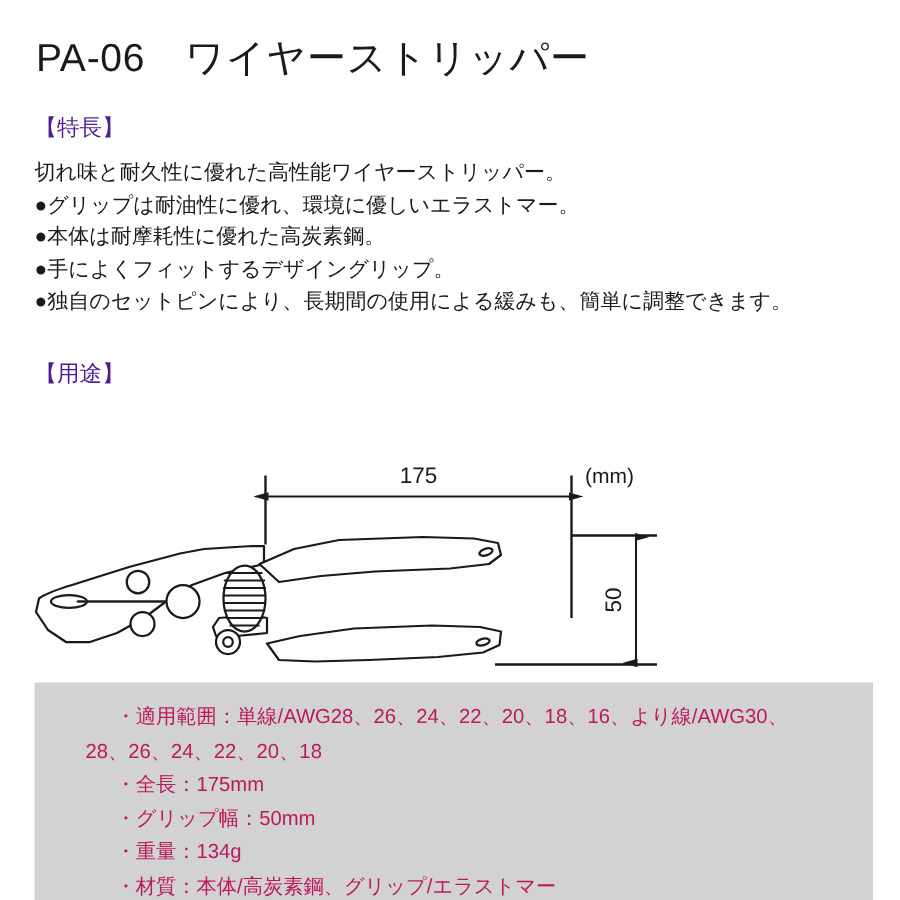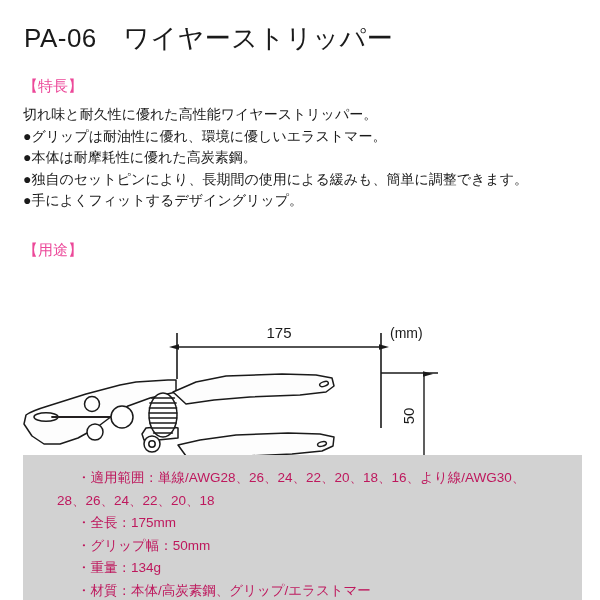--- a/index.html
+++ b/index.html
@@ -34,21 +34,21 @@
     white-space: nowrap;
     color: #1a1a1a;
   }
 
   
   .section-heading {
     position: absolute;
     left: 23px;
     font-size: 15px;
     line-height: 20px;
-    color: #ec4899;
+    color: #4c1d95;
     white-space: nowrap;
   }
   #features-heading { top: 76px; }
   #usage-heading    { top: 240px; }
 
   .body-block {
     position: absolute;
     left: 23px;
     font-size: 14px;
     line-height: 21.5px;
@@ -63,21 +63,20 @@
     white-space: nowrap;
   }
 
   
   #drawing {
     position: absolute;
     left: 0;
     top: 300px;
     width: 600px;
     height: 155px;
-    margin-top: 16px;
   }
   #drawing svg { display: block; }
 
   .dim-text {
     font-family: "Liberation Sans", "DejaVu Sans", sans-serif;
     font-size: 15px;
     fill: #1a1a1a;
   }
   .unit-text {
     font-family: "Liberation Sans", "DejaVu Sans", sans-serif;
@@ -113,22 +112,22 @@
 <div id="page">
 
   <div class="product-title">PA-06　ワイヤーストリッパー</div>
 
   <div class="section-heading" id="features-heading">【特長】</div>
 
   <div class="body-block" id="features-list">
     <span class="body-line">切れ味と耐久性に優れた高性能ワイヤーストリッパー。</span>
     <span class="body-line">●グリップは耐油性に優れ、環境に優しいエラストマー。</span>
     <span class="body-line">●本体は耐摩耗性に優れた高炭素鋼。</span>
+    <span class="body-line">●手によくフィットするデザイングリップ。</span>
     <span class="body-line">●独自のセットピンにより、長期間の使用による緩みも、簡単に調整できます。</span>
-    <span class="body-line">●手によくフィットするデザイングリップ。</span>
   </div>
 
   <div class="section-heading" id="usage-heading">【用途】</div>
 
 
   <div id="drawing">
     <svg width="600" height="155" viewBox="0 0 600 155" xmlns="http://www.w3.org/2000/svg">
       <defs>
         <marker id="arrL" markerWidth="10" markerHeight="8" refX="9" refY="4" orient="auto" markerUnits="userSpaceOnUse">
           <path d="M9,4 L0,4 M9,4 L9,4" fill="none"></path>

